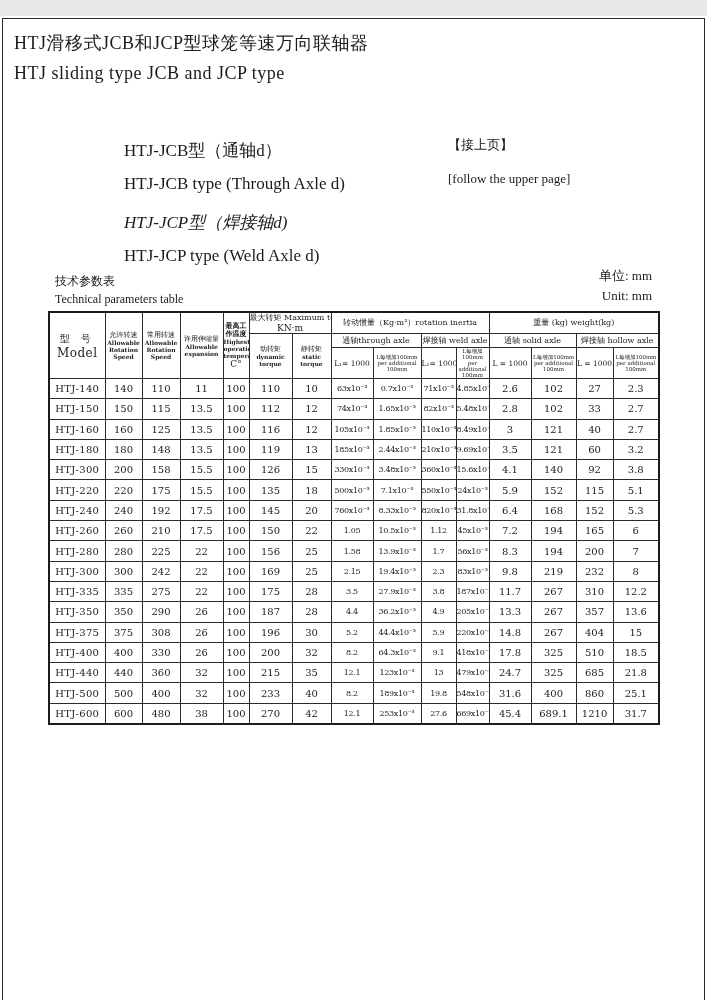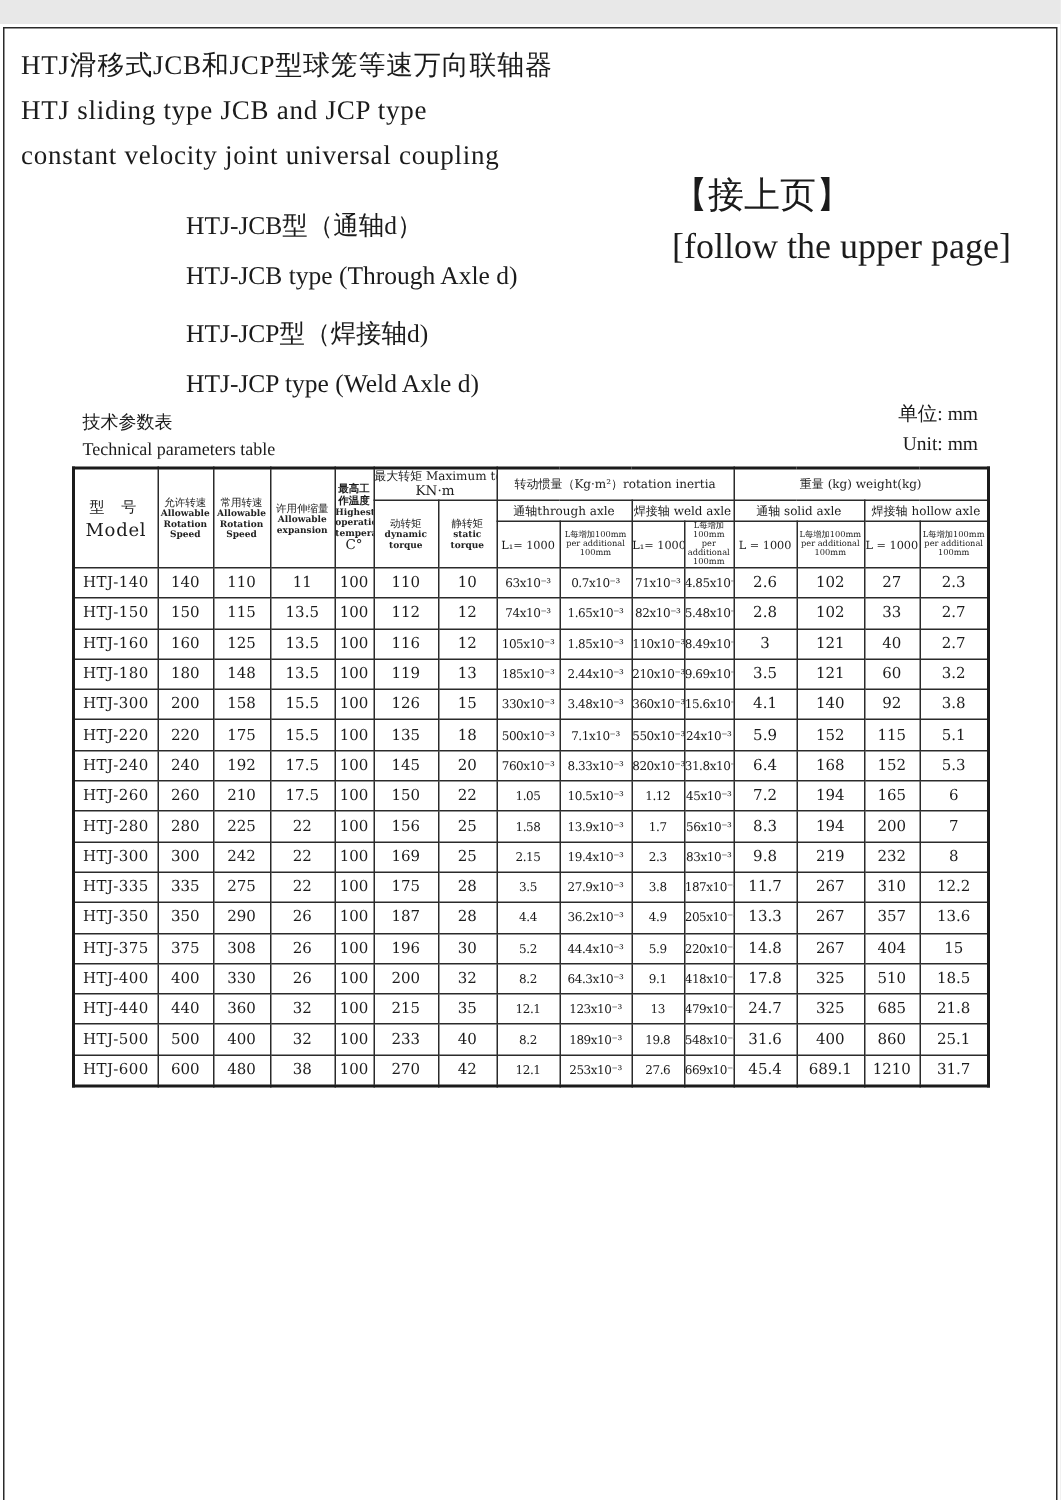--- a/index.html
+++ b/index.html
@@ -4,22 +4,22 @@
 <style>
   html,body{margin:0;padding:0;background:#e8e8e8;}
   .page{
     position:relative;width:707px;height:1000px;background:#ffffff;
     font-family:"Liberation Serif","DejaVu Serif",serif;color:#1b1b1b;
     overflow:hidden;margin:16px auto;
   }
   .frame{position:absolute;left:2px;top:2px;right:2px;bottom:3px;border:1.5px solid #2a2a2a;pointer-events:none;}
   .title-block{position:absolute;left:14px;top:12px;line-height:30px;font-size:18px;letter-spacing:0.5px;}
   .subtitle-block{position:absolute;left:124px;top:118px;font-size:17px;line-height:33px;}
-  .subtitle-block .gap{margin-top:6px;}
-  .continuation{position:absolute;left:448px;top:98px;font-size:24px;line-height:34px;}
+  .subtitle-block .gap{margin-top:6px;font-style:italic;}
+  .continuation{position:absolute;left:448px;top:112px;font-size:13px;line-height:34px;}
   .unit-note{position:absolute;right:55px;top:250px;font-size:13px;line-height:20px;text-align:right;width:80px;}
   .table-label{position:absolute;left:55px;top:256px;font-size:12px;line-height:18px;}
   table.params{
     position:absolute;left:48px;top:295px;width:612px;
     border-collapse:collapse;table-layout:fixed;
     border:2px solid #1b1b1b;
     font-family:"DejaVu Serif","Liberation Serif",serif;
   }
   table.params th,table.params td{
     border:1px solid #2b2b2b;padding:0;text-align:center;vertical-align:middle;
@@ -42,21 +42,20 @@
 </style>
 </head>
 <body>
 
 <div class="page">
   <div class="frame"></div>
 
   <div class="title-block">
     <div>HTJ滑移式JCB和JCP型球笼等速万向联轴器</div>
     <div>HTJ sliding type JCB and JCP type</div>
-    <div>constant velocity joint universal coupling</div>
   </div>
 
   <div class="subtitle-block">
     <div>HTJ-JCB型（通轴d）</div>
     <div>HTJ-JCB type (Through Axle d)</div>
     <div class="gap">HTJ-JCP型（焊接轴d)</div>
     <div>HTJ-JCP type (Weld Axle d)</div>
   </div>
 
   <div class="continuation">

